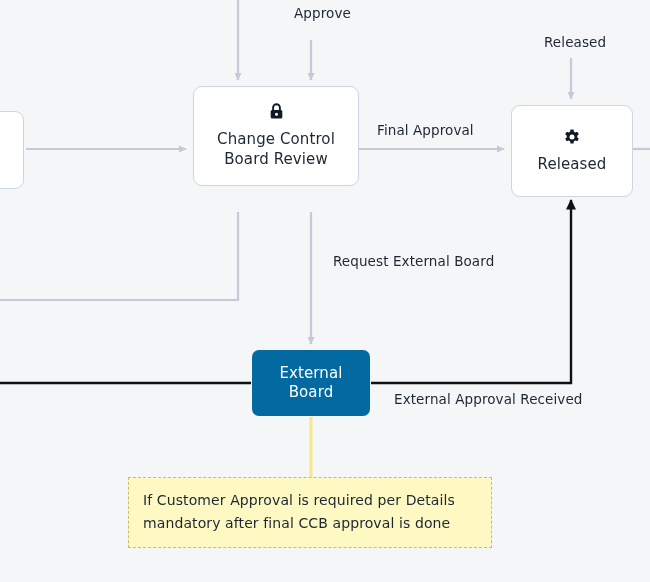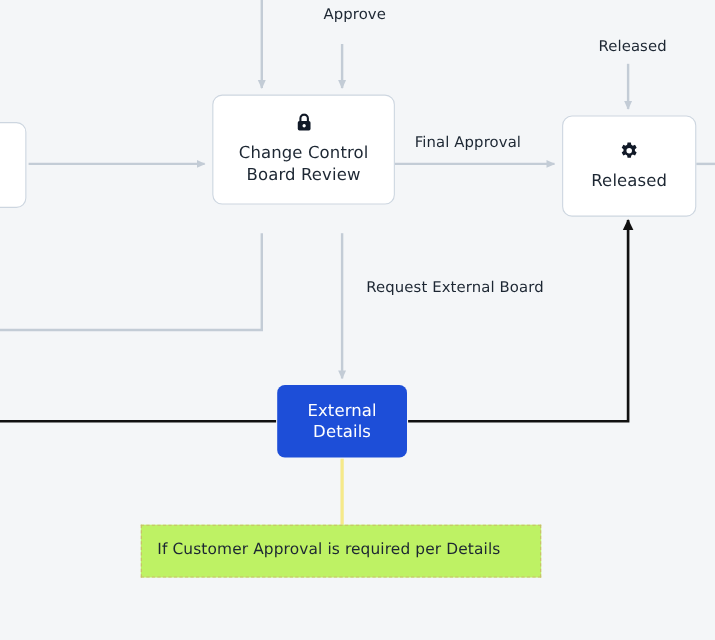--- a/index.html
+++ b/index.html
@@ -38,42 +38,42 @@
     line-height:20px;
     color:#1d2733;
     letter-spacing:.1px;
   }
 
   #node-ccb{left:193px;top:86px;width:166px;height:100px;}
   #node-released{left:511px;top:105px;width:122px;height:92px;}
 
   #node-external{
     left:252px;top:350px;width:118px;height:66px;
-    background:#1d4ed8;
+    background:#0369a1;
     border-radius:7px;
   }
   #node-external .node-label{color:#ffffff;font-size:15px;line-height:19px;}
 
   #node-partial{
     left:-28px;top:111px;width:52px;height:78px;
   }
 
   .edge-label{
     position:absolute;
     font-size:13.5px;
     color:#1d2733;
     white-space:nowrap;
     letter-spacing:.1px;
   }
 
   #note{
     position:absolute;
     left:128px;top:477px;width:364px;
     box-sizing:border-box;
-    background:#bef264;
+    background:#fef9c3;
     border:1px dashed #c9bd6a;
     padding:11px 14px 12px 14px;
   }
   #note .note-line{
     font-size:14px;
     line-height:23px;
     color:#1d2733;
     letter-spacing:.1px;
   }
 </style>
@@ -134,32 +134,34 @@
       <svg width="16" height="16" viewBox="0 0 16 16" xmlns="http://www.w3.org/2000/svg">
         <path d="M6.5 0.6 h3 l0.4 2.1 1.4 0.8 2-0.8 1.5 2.6 -1.6 1.4 v1.6 l1.6 1.4 -1.5 2.6 -2-0.8 -1.4 0.8 -0.4 2.1 h-3 l-0.4-2.1 -1.4-0.8 -2 0.8 -1.5-2.6 1.6-1.4 v-1.6 l-1.6-1.4 1.5-2.6 2 0.8 1.4-0.8 z" fill="#111927"></path>
         <circle cx="8" cy="8" r="2.5" fill="#ffffff"></circle>
       </svg>
     </span>
     <span class="node-label">Released</span>
   </div>
 
   <div class="node" id="node-external">
     <span class="node-label">External</span>
-    <span class="node-label">Details</span>
+    <span class="node-label">Board</span>
   </div>
 
 
   <div class="edge-label" style="left:294px;top:5px;">Approve</div>
 
   <div class="edge-label" style="left:544px;top:34px;">Released</div>
 
   <div class="edge-label" style="left:377px;top:122px;">Final Approval</div>
 
 
   <div class="edge-label" style="left:333px;top:253px;">Request External Board</div>
 
 
+  <div class="edge-label" style="left:394px;top:391px;">External Approval Received</div>
 
   <div id="note">
     <div class="note-line">If Customer Approval is required per Details</div>
+    <div class="note-line">mandatory after final CCB approval is done</div>
   </div>
 
 </div>
 
 </body></html>

